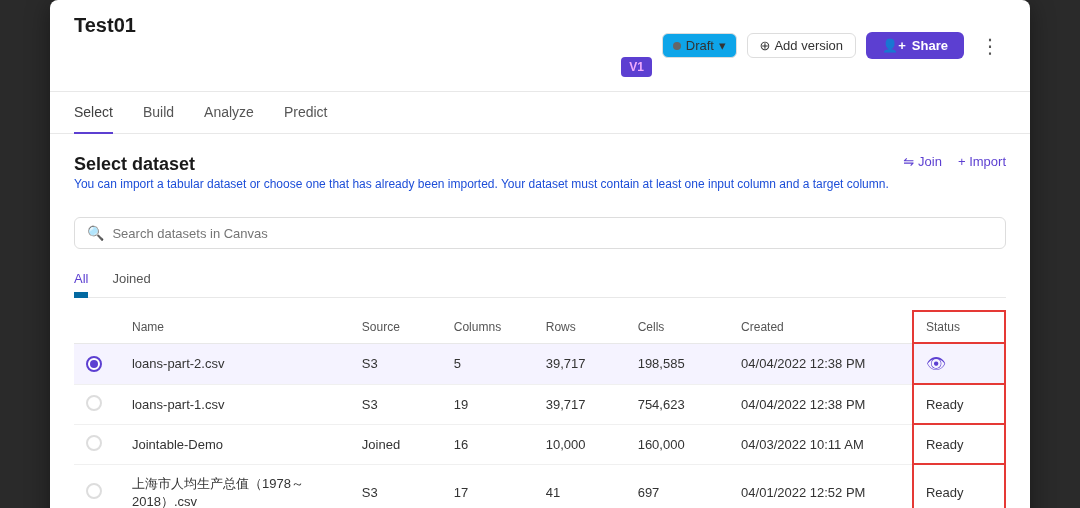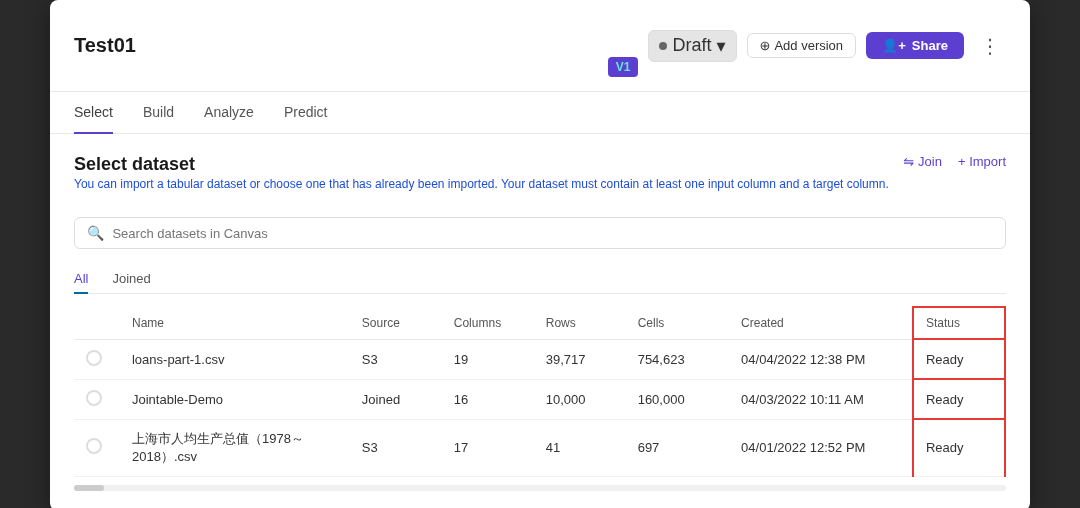--- a/index.html
+++ b/index.html
@@ -15,54 +15,54 @@
       background: #fff;
       border-radius: 8px;
       width: 980px;
       min-height: 460px;
       overflow: hidden;
       box-shadow: 0 4px 24px rgba(0,0,0,0.4);
     }
     
     .header {
       display: flex;
-      align-items: center;
+      align-items: flex-start;
       padding: 14px 24px;
       border-bottom: 1px solid #e8e8e8;
     }
     .header-title {
       font-size: 20px;
       font-weight: 600;
       color: #1a1a1a;
       flex: 1;
     }
     .header-actions {
       display: flex;
       align-items: center;
       gap: 10px;
     }
     .version-badge {
       background: #5c3fd1;
-      color: #5eead4;
+      color: #f0abfc;
       border-radius: 4px;
       padding: 3px 8px;
       font-size: 12px;
       font-weight: 600;
       margin-top: 43px;
     }
     .draft-btn {
       display: flex;
       align-items: center;
       gap: 5px;
       border: 1px solid #ddd;
       border-radius: 6px;
       padding: 4px 10px;
-      font-size: 18px;
-      cursor: pointer;
-      background: #e5e5e5;
+      font-size: 13px;
+      cursor: pointer;
+      background: #0ea5e9;
       color: #333;
     }
     .draft-dot {
       width: 8px;
       height: 8px;
       border-radius: 50%;
       background: #666;
       display: inline-block;
     }
     .add-version-btn {
@@ -185,21 +185,21 @@
     .sub-tab {
       padding: 6px 0;
       font-size: 13px;
       color: #555;
       cursor: pointer;
       border-bottom: 2px solid transparent;
       margin-bottom: -1px;
     }
     .sub-tab.active {
       color: #5c3fd1;
-      border-bottom: 2px solid #0369a1;
+      border-bottom: 6px solid #0369a1;
       font-weight: 500;
     }
     
     .data-table {
       width: 100%;
       border-collapse: collapse;
       font-size: 13px;
     }
     .data-table th {
       text-align: left;
@@ -346,20 +346,30 @@
             <th class="col-name">Name</th>
             <th class="col-source">Source</th>
             <th class="col-columns">Columns</th>
             <th class="col-rows">Rows</th>
             <th class="col-cells">Cells</th>
             <th class="col-created">Created</th>
             <th class="col-status status-col">Status</th>
           </tr>
         </thead>
         <tbody id="table-body">
+        <tr class="selected">
+              <td><div class="radio-btn selected"></div></td>
+              <td>loans-part-2.csv</td>
+              <td>S3</td>
+              <td>5</td>
+              <td>39,717</td>
+              <td>198,585</td>
+              <td>04/04/2022 12:38 PM</td>
+              <td class="status-col"><span class="eye-icon">👁</span></td>
+            </tr>
             <tr>
               <td><div class="radio-btn"></div></td>
               <td>loans-part-1.csv</td>
               <td>S3</td>
               <td>19</td>
               <td>39,717</td>
               <td>754,623</td>
               <td>04/04/2022 12:38 PM</td>
               <td class="status-col status-ready">Ready</td>
             </tr>

